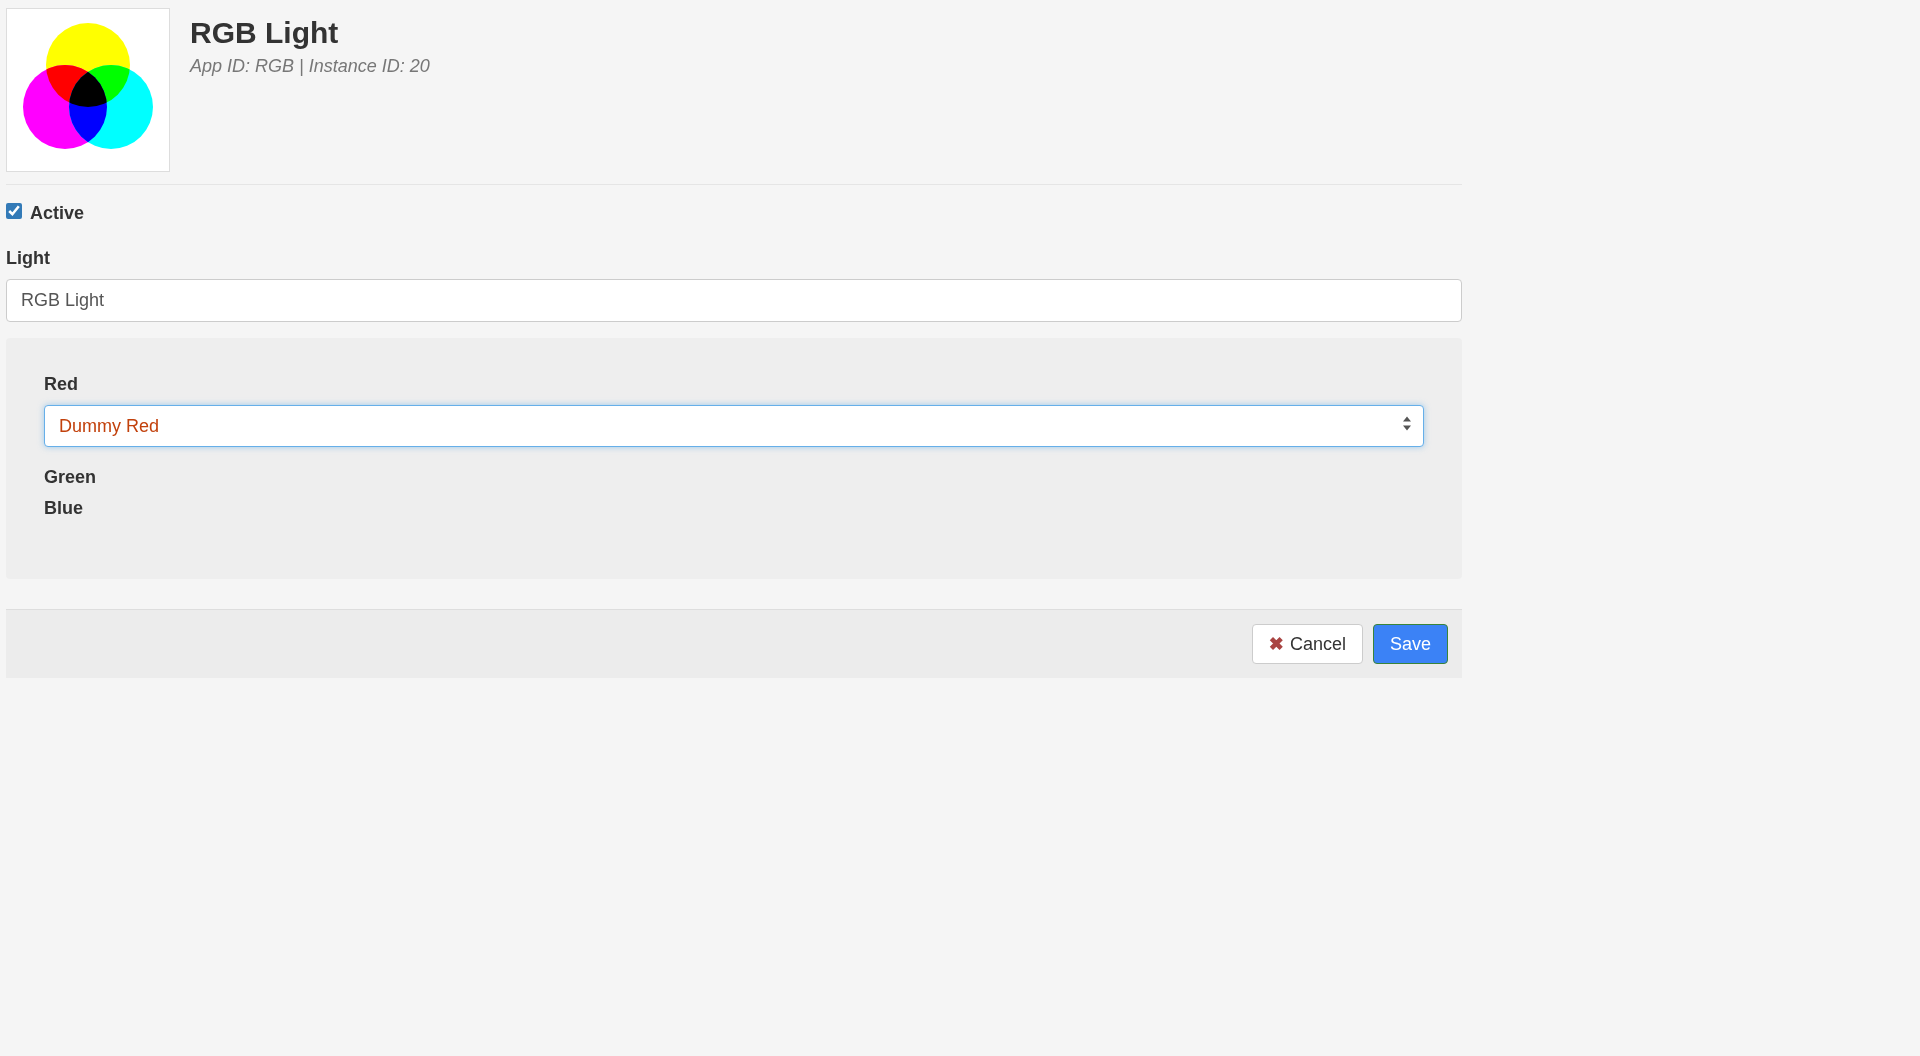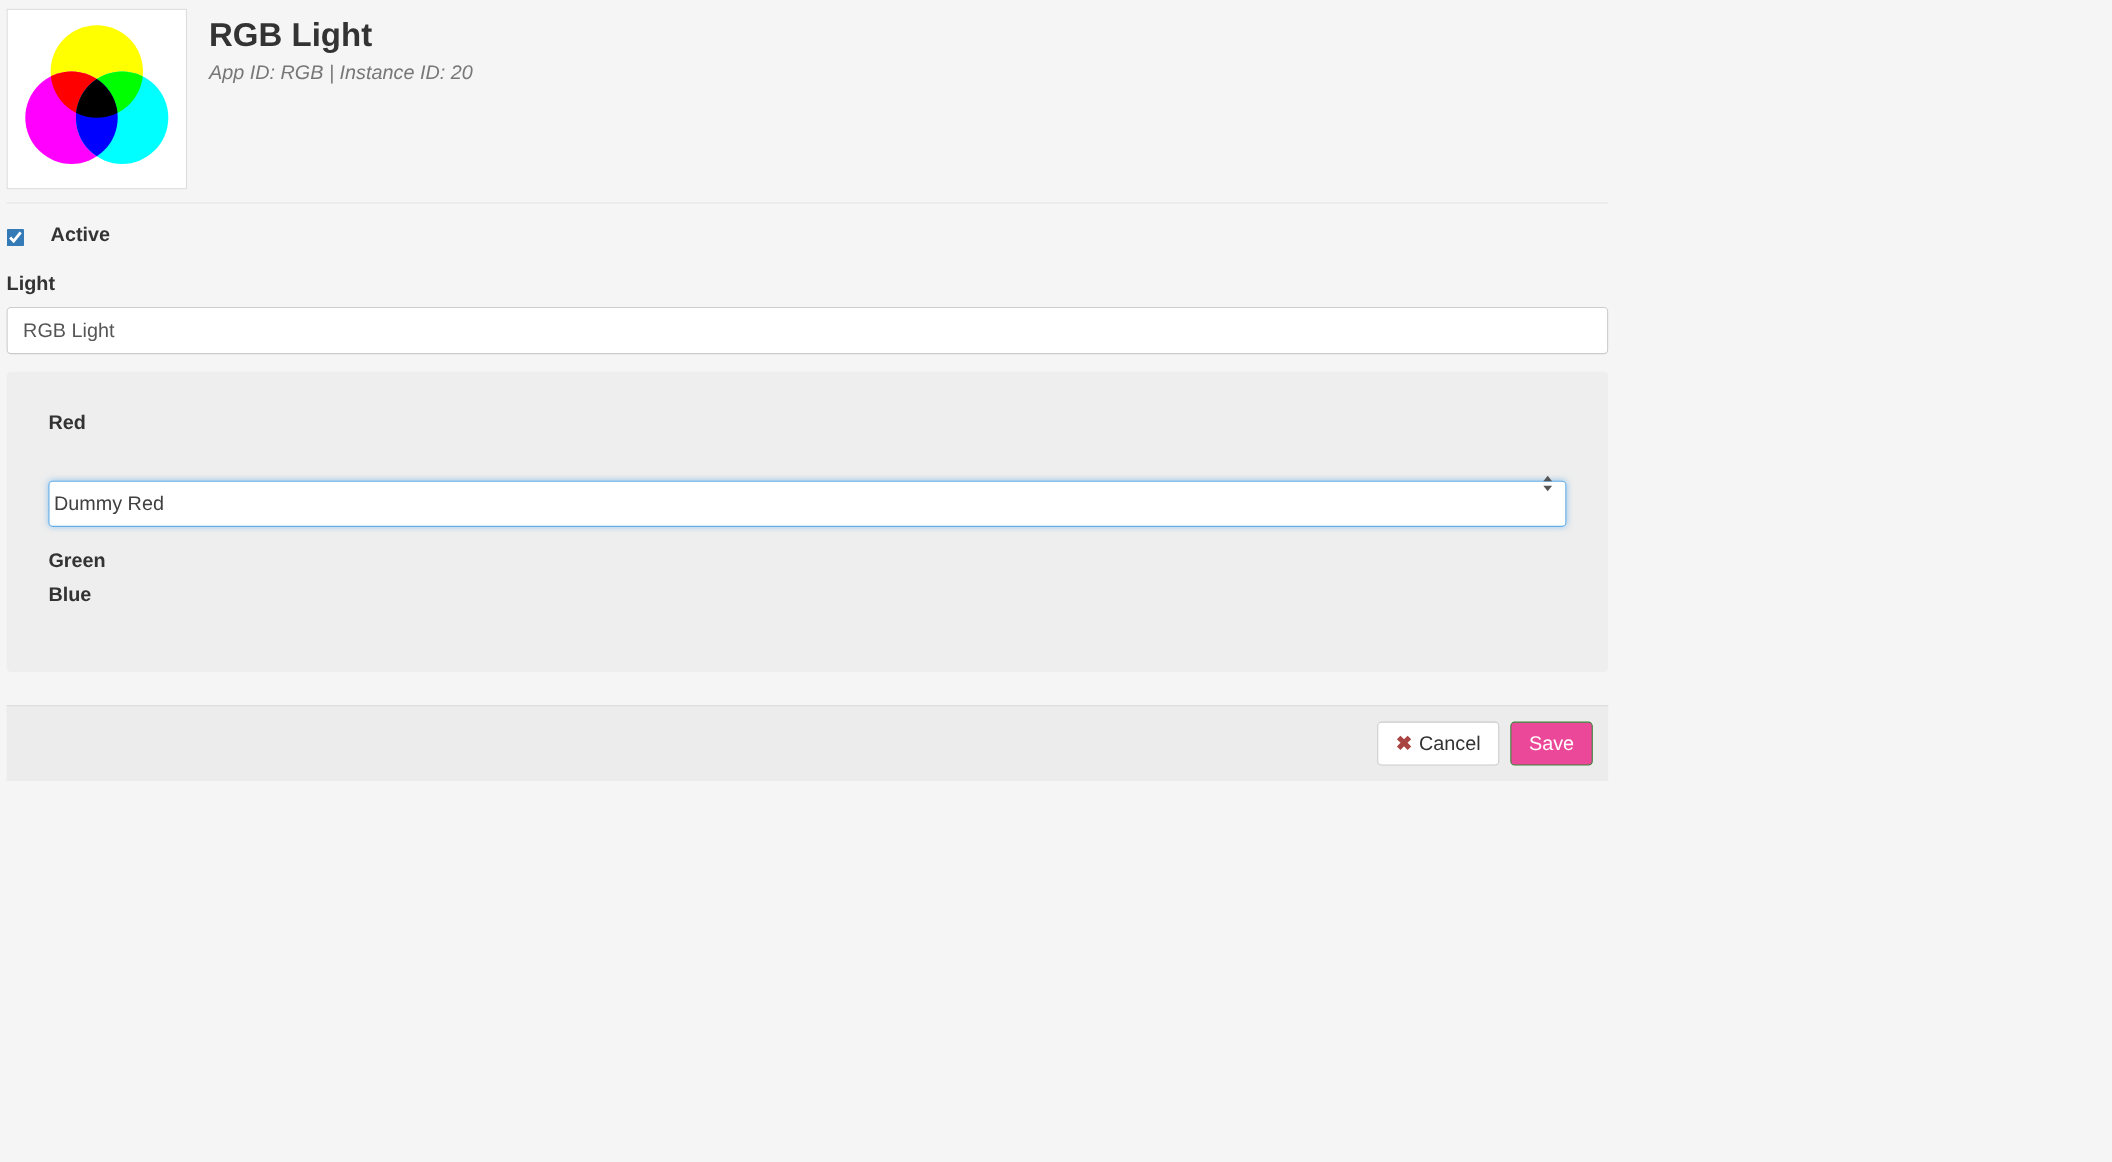--- a/index.html
+++ b/index.html
@@ -34,22 +34,22 @@
     }
     .subid { font-size: 18px; color: #777; font-style: italic; }
     .divider {
       border: 0;
       border-top: 1px solid #e5e5e5;
       margin: 0;
     }
     .form-row { padding: 14px 0 2px 0; }
     .checkbox-row {
       display: flex;
-      align-items: flex-end;
-      gap: 24px;
+      align-items: flex-start;
+      gap: 8px;
       padding: 18px 0 10px 0;
     }
     .checkbox-row label {
       font-weight: 700;
       font-size: 18px;
     }
     .field-label {
       font-weight: 700;
       font-size: 18px;
       display: block;
@@ -69,28 +69,27 @@
       background: #eee;
       border-radius: 4px;
       padding: 36px 38px 50px 38px;
     }
     .select-wrap {
       position: relative;
       margin-bottom: 20px;
     }
     .select {
       width: 100%;
-      padding: 10px 34px 10px 4px;
-      font-size: 18px;
-      color: #404040;
+      padding: 10px 34px 10px 14px;
+      font-size: 18px;
+      color: #c2410c;
       border: 1px solid #ccc;
       border-radius: 4px;
       background: #fff;
       appearance: none;
-      margin-top: 32px;
       -webkit-appearance: none;
     }
     .select.focused {
       border-color: #66afe9;
       box-shadow: 0 0 6px rgba(102,175,233,.6);
       outline: none;
     }
     .select-arrows {
       position: absolute;
       right: 12px;
@@ -115,21 +114,21 @@
       display: inline-flex;
       align-items: center;
       gap: 6px;
     }
     .btn-default {
       background: #fff;
       border: 1px solid #ccc;
       color: #333;
     }
     .btn-success {
-      background: #ec4899;
+      background: #3b82f6;
       border: 1px solid #398439;
       color: #fff;
     }
     input[type="checkbox"] {
       width: 16px;
       height: 16px;
       accent-color: #337ab7;
     }
   </style>
 </head>

